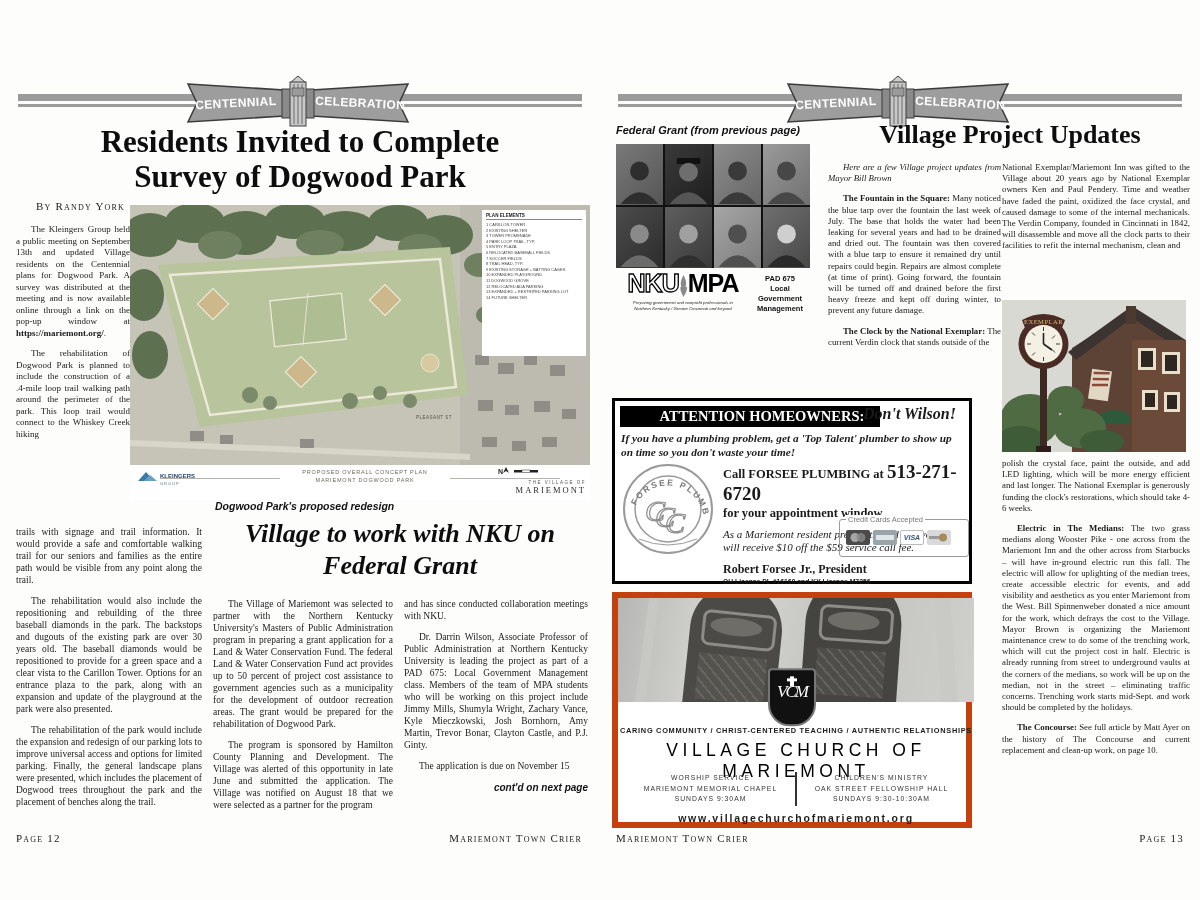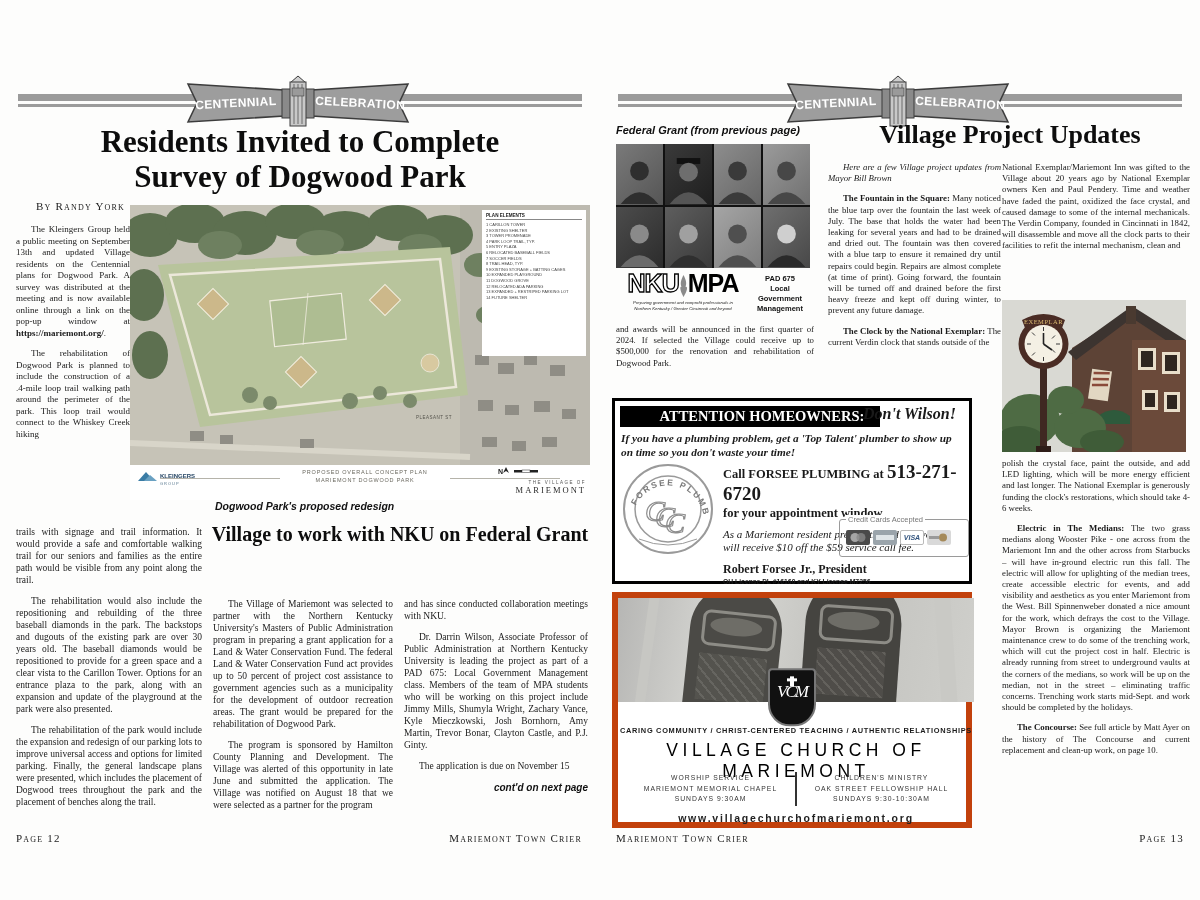--- a/index.html
+++ b/index.html
@@ -170,21 +170,21 @@
       </svg>
       <div class="abs" style="left:356px;top:15px;width:100px;text-align:right;background:#fff;">
         <div class="sans" style="font-size:4.5px;letter-spacing:1.5px;color:#555;">THE VILLAGE OF</div>
         <div style="font-family:'Liberation Serif',serif;font-size:8.5px;letter-spacing:2px;color:#2c2c2c;">MARIEMONT</div>
       </div>
     </div>
   </div>
 
   <div class="abs slug" style="left:215px;top:500px;width:320px;font-size:10.5px;">Dogwood Park's proposed redesign</div>
 
-  <div class="abs headline" style="left:205px;top:518px;width:390px;font-size:20px;line-height:32px;">Village to work with NKU on Federal Grant</div>
+  <div class="abs headline" style="left:205px;top:518px;width:390px;font-size:26px;line-height:32px;font-style:italic;">Village to work with NKU on Federal Grant</div>
 
   <div class="abs serifbody" style="left:213px;top:598px;width:180px;height:233px;font-size:9.5px;line-height:12px;">
     <p class="ind">The Village of Mariemont was selected to partner with the Northern Kentucky University's Masters of Public Administration program in preparing a grant application for a Land &amp; Water Conservation Fund. The federal Land &amp; Water Conservation Fund act provides up to 50 percent of project cost assistance to government agencies such as a municipality for the development of outdoor recreation areas. The grant would be prepared for the rehabilitation of Dogwood Park.</p>
     <p class="ind">The program is sponsored by Hamilton County Planning and Development. The Village was alerted of this opportunity in late June and submitted the application. The Village was notified on August 18 that we were selected as a partner for the program</p>
   </div>
   <div class="abs serifbody" style="left:404px;top:598px;width:184px;height:233px;font-size:9.5px;line-height:12px;">
     <p>and has since conducted collaboration meetings with NKU.</p>
     <p class="ind">Dr. Darrin Wilson, Associate Professor of Public Administration at Northern Kentucky University is leading the project as part of a PAD 675: Local Government Management class. Members of the team of MPA students who will be working on this project include Jimmy Mills, Shumyla Wright, Zachary Vance, Kyle Mieczkowski, Josh Bornhorn, Amy Martin, Trevor Bonar, Clayton Castle, and P.J. Ginty.</p>
     <p class="ind">The application is due on November 15</p>
     <div class="slug" style="text-align:right;font-size:10px;margin-top:10px;">cont'd on next page</div>
@@ -281,21 +281,20 @@
       </div>
     </div>
     <div class="sans" style="width:60px;text-align:center;font-weight:bold;font-size:7.5px;line-height:10px;color:#111;padding-top:4px;">
       <div>PAD 675</div>
       <div>Local</div>
       <div>Government</div>
       <div>Management</div>
     </div>
   </div>
 
-  <div class="abs serifbody" style="left:616px;top:324px;width:198px;height:58px;font-size:8.8px;line-height:11.2px;">and awards will be announced in the first quarter of 2024. If selected the Village could receive up to $500,000 for the renovation and rehabilitation of Dogwood Park.</div>
 
   <div class="abs headline" style="left:845px;top:120px;width:330px;font-size:26px;line-height:30px;">Village Project Updates</div>
 
   <div class="abs serifbody" style="left:828px;top:162px;width:173px;height:236px;font-size:8.8px;line-height:11.2px;">
     <p class="ind" style="font-style:italic;">Here are a few Village project updates from Mayor Bill Brown</p>
     <p class="ind"><b>The Fountain in the Square:</b><span> Many noticed the blue tarp over the fountain the last week of July. The base that holds the water had been leaking for several years and had to be drained and dried out. The fountain was then covered with a blue tarp to ensure it remained dry until repairs could begin. Repairs are almost complete (at time of print). Going forward, the fountain will be turned off and drained before the first heavy freeze and kept off during winter, to prevent any future damage.</span></p>
     <p class="ind"><b>The Clock by the National Exemplar:</b><span> The current Verdin clock that stands outside of the</span></p>
   </div>
 
   <div class="abs serifbody" style="left:1002px;top:162px;width:188px;height:134px;font-size:8.8px;line-height:11.2px;">

